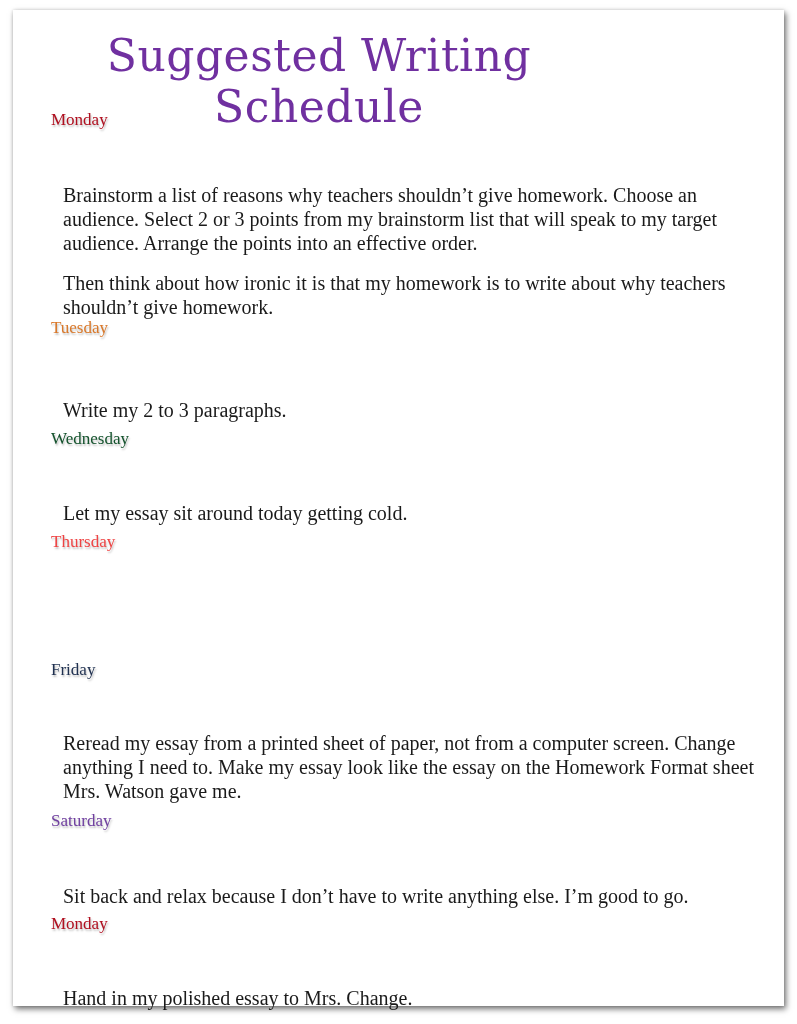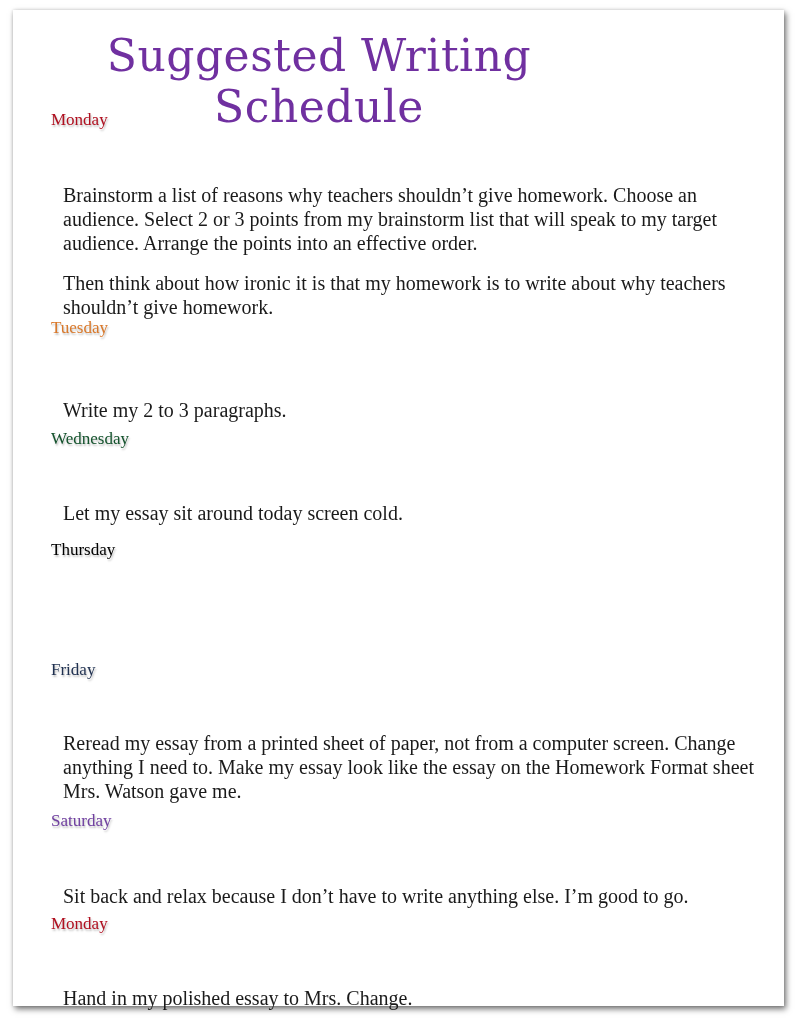--- a/index.html
+++ b/index.html
@@ -60,23 +60,23 @@
   <div class="title">Suggested Writing Schedule</div>
 
   <h2 class="heading" style="top:100px;color:#b01020;">Monday</h2>
   <p class="para" style="top:161px;">Brainstorm a list of reasons why teachers shouldn’t give homework. Choose an audience. Select 2 or 3 points from my brainstorm list that will speak to my target audience. Arrange the points into an effective order.</p>
   <p class="para" style="top:249px;">Then think about how ironic it is that my homework is to write about why teachers shouldn’t give homework.</p>
 
   <h2 class="heading" style="top:308px;color:#d9782a;">Tuesday</h2>
   <p class="para" style="top:376px;">Write my 2 to 3 paragraphs.</p>
 
   <h2 class="heading" style="top:419px;color:#14532d;">Wednesday</h2>
-  <p class="para" style="top:479px;">Let my essay sit around today screen cold.</p>
+  <p class="para" style="top:479px;">Let my essay sit around today getting cold.</p>
 
-  <h2 class="heading" style="top:522px;color:#000000;margin-top:8px;">Thursday</h2>
+  <h2 class="heading" style="top:522px;color:#ef4444;">Thursday</h2>
 
   <h2 class="heading" style="top:650px;color:#1f3050;">Friday</h2>
   <p class="para" style="top:709px;">Reread my essay from a printed sheet of paper, not from a computer screen. Change anything I need to. Make my essay look like the essay on the Homework Format sheet Mrs. Watson gave me.</p>
 
   <h2 class="heading" style="top:801px;color:#7040a0;">Saturday</h2>
   <p class="para" style="top:862px;">Sit back and relax because I don’t have to write anything else. I’m good to go.</p>
 
   <h2 class="heading" style="top:904px;color:#b01020;">Monday</h2>
   <p class="para" style="top:964px;">Hand in my polished essay to Mrs. Change.</p>
 </div>

